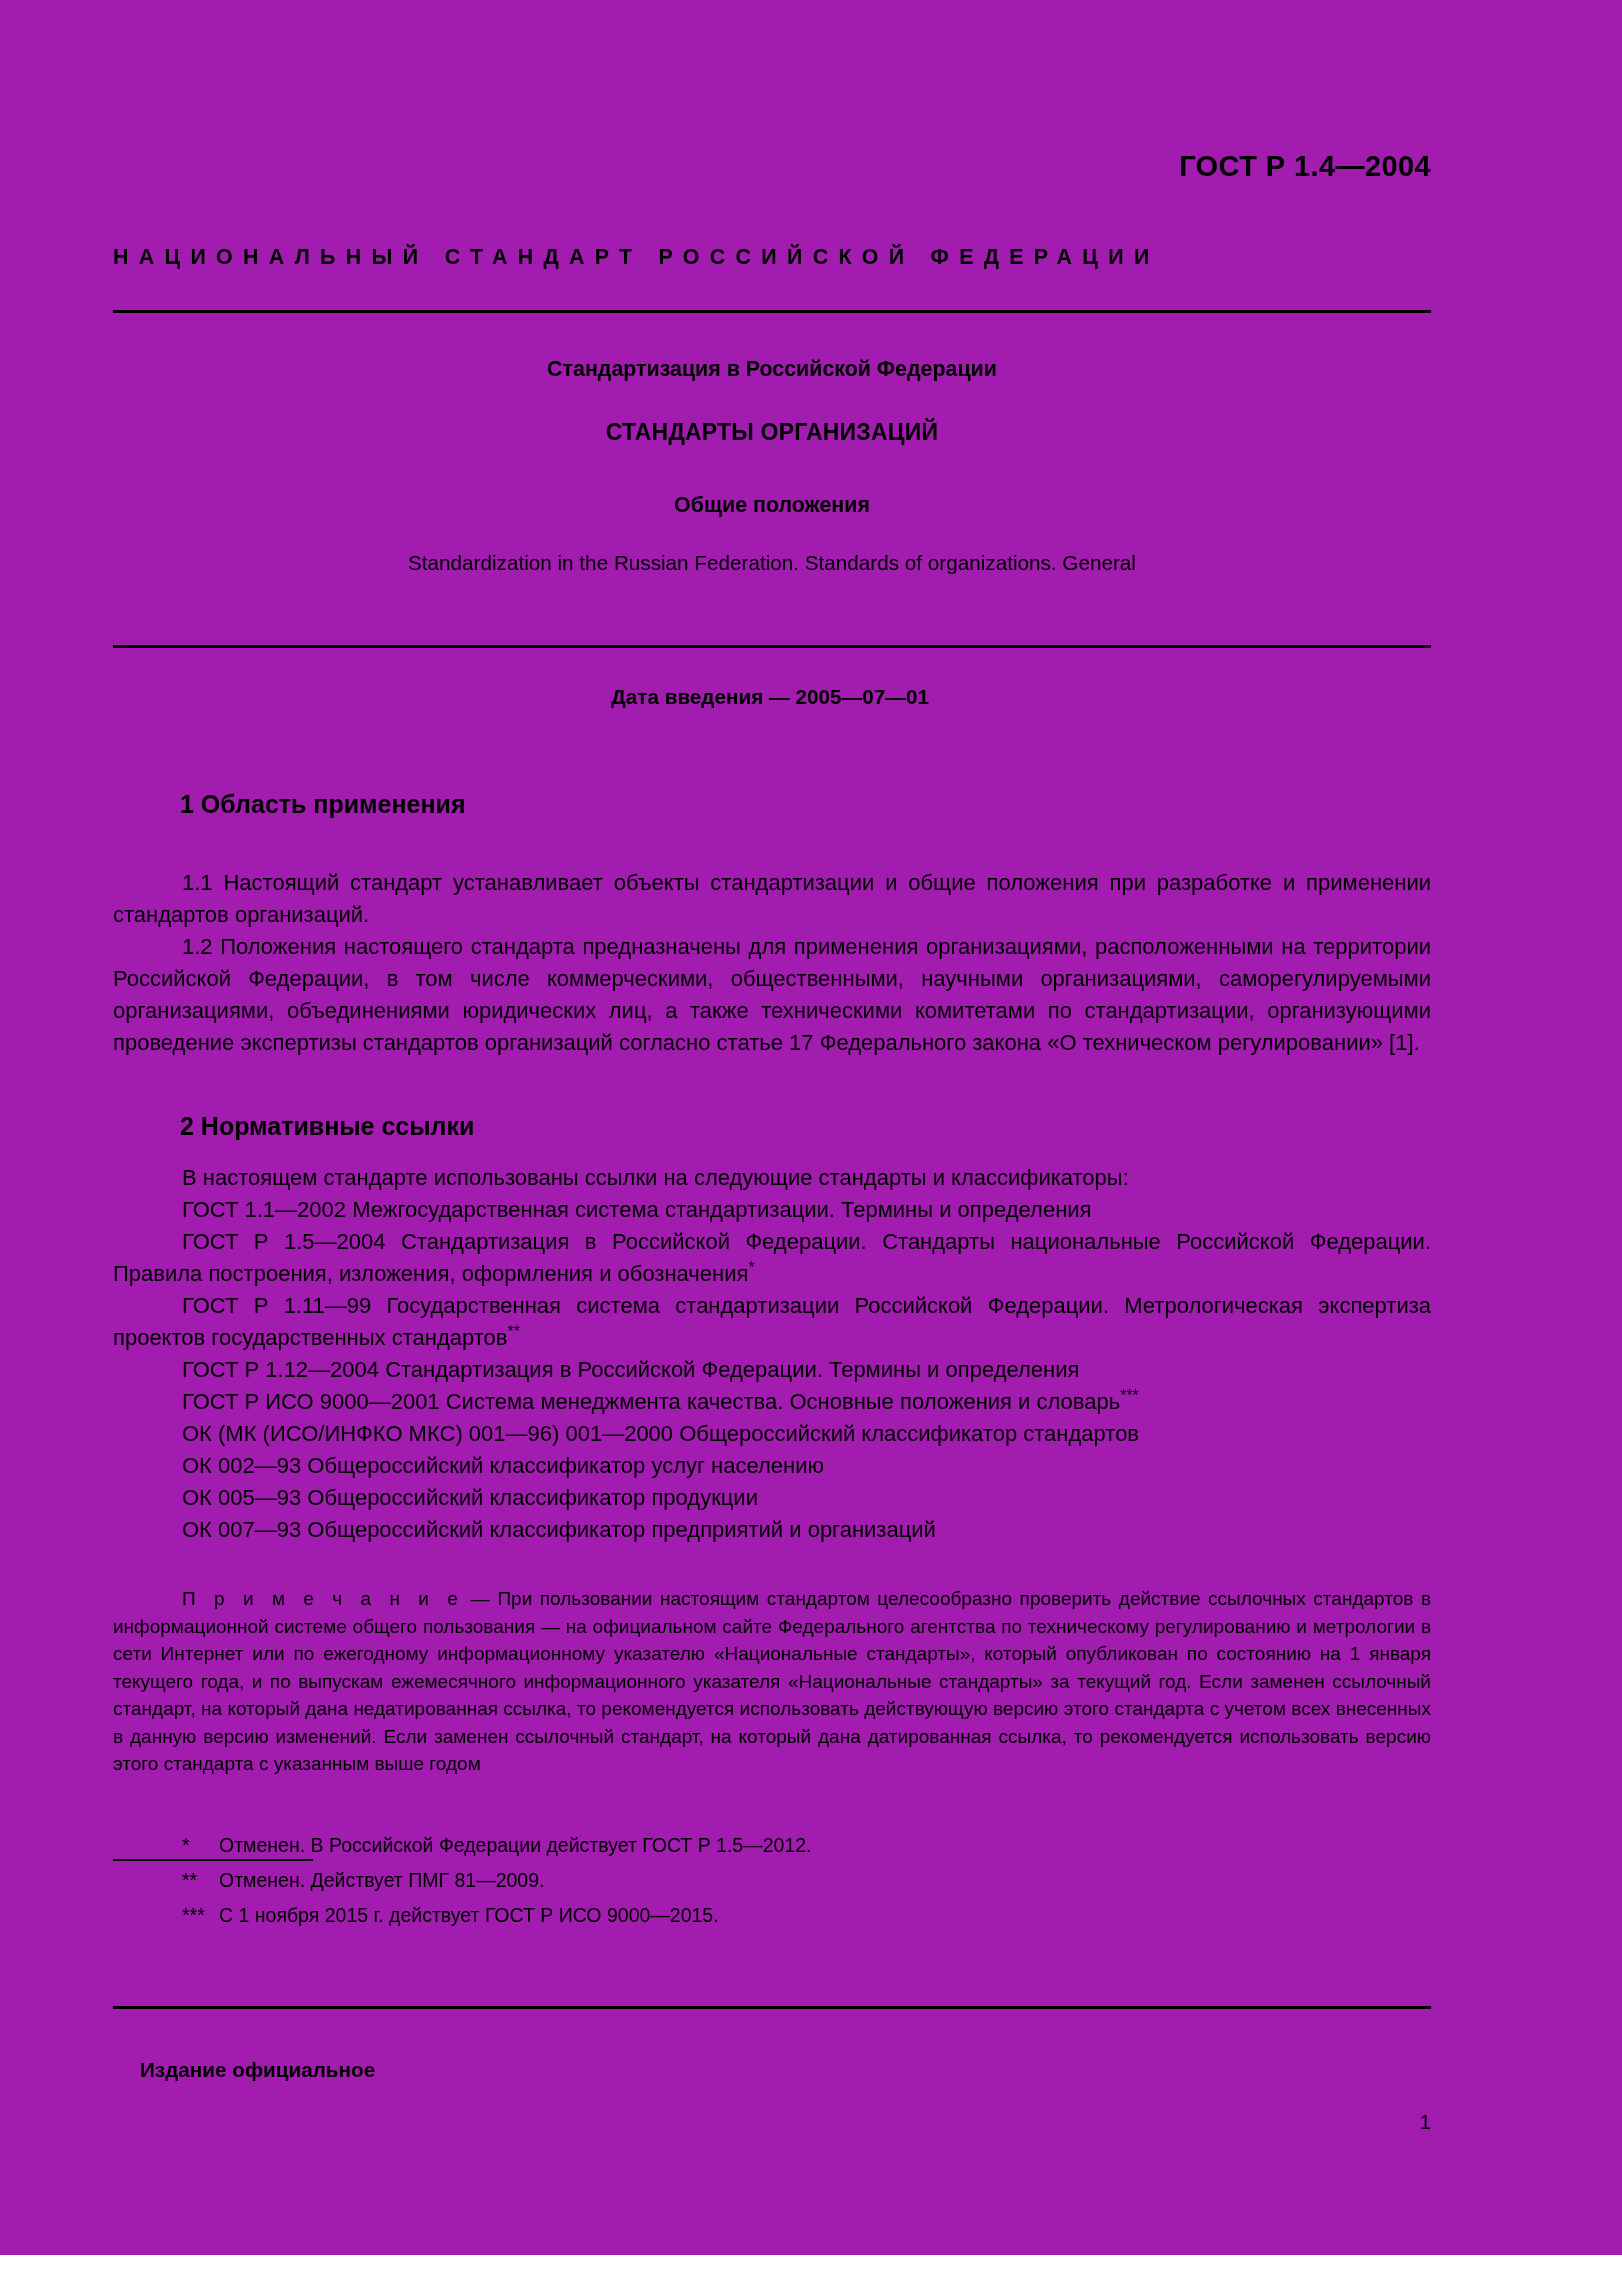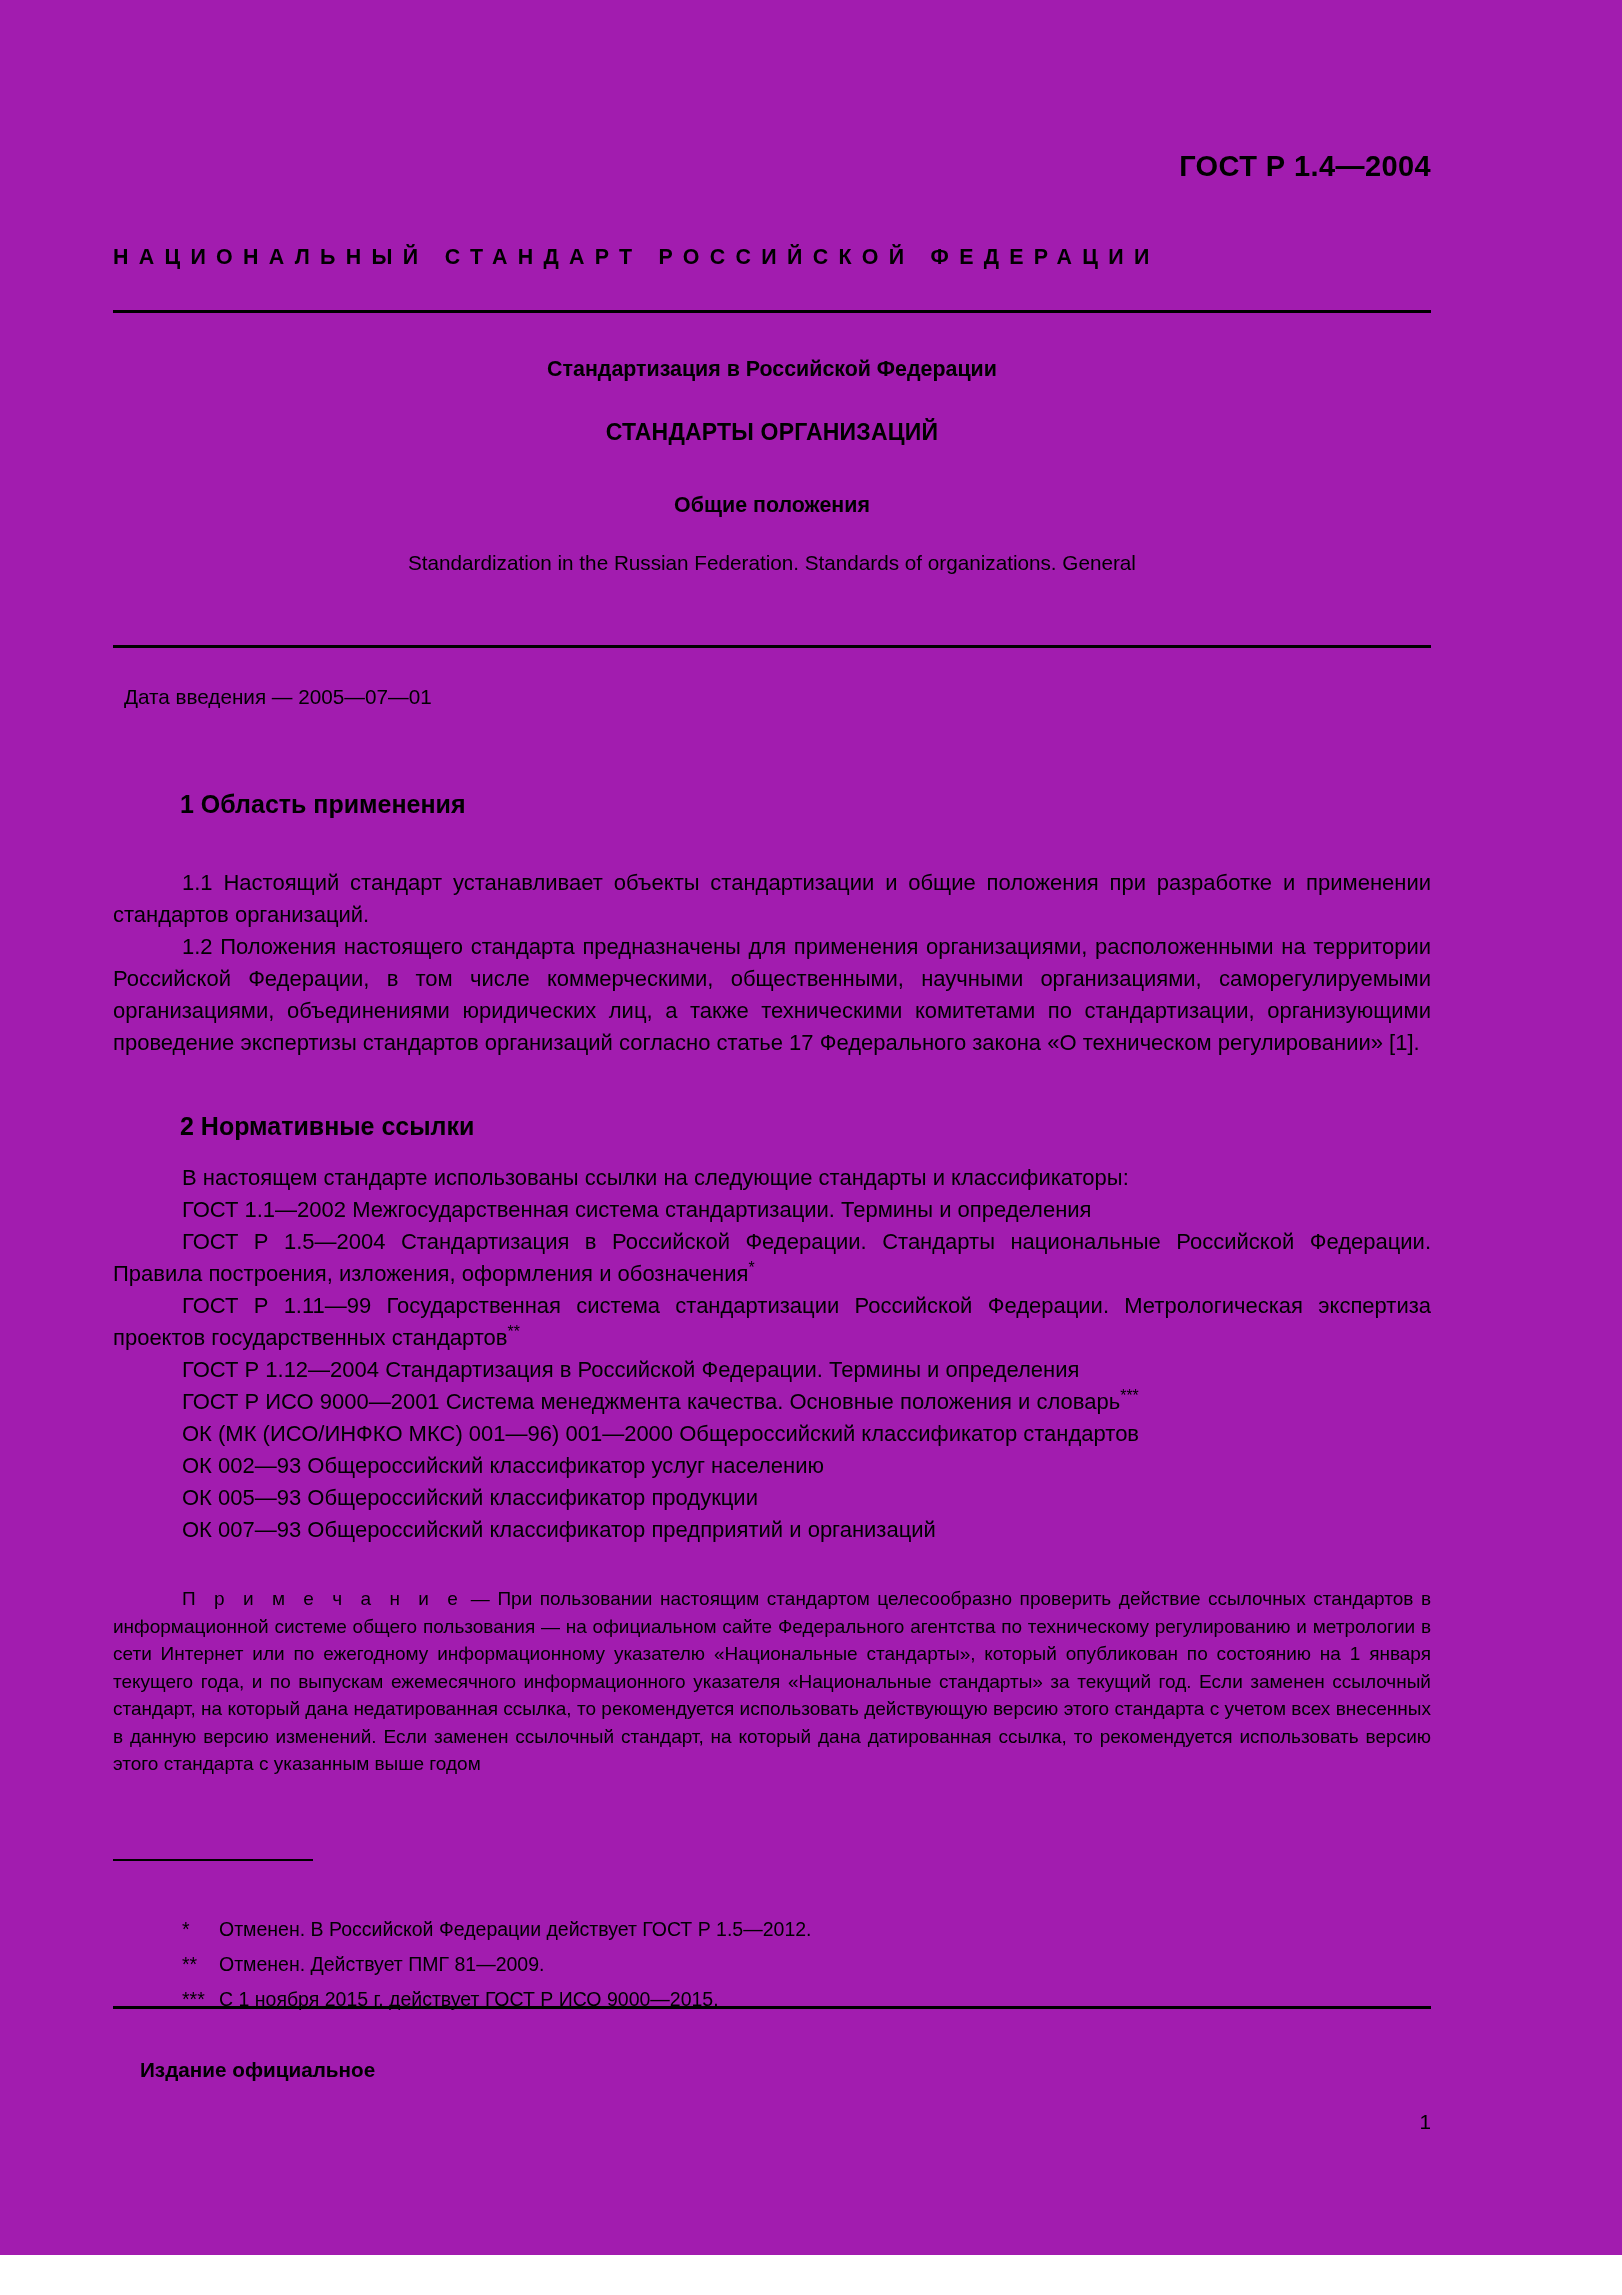--- a/index.html
+++ b/index.html
@@ -60,25 +60,25 @@
     text-align: center;
   }
   .title-ru-1 { top: 357px; font-size: 21.4px; font-weight: bold; }
   .title-ru-2 { top: 419px; font-size: 23px; font-weight: bold; letter-spacing: 0.2px; }
   .title-ru-3 { top: 493px; font-size: 21.4px; font-weight: bold; }
   .title-en   { top: 551px; font-size: 20.7px; font-weight: normal; }
 
   .intro-date {
     position: absolute;
     top: 685px;
-    left: 124px;
-    width: 1318px;
-    text-align: left;
+    left: 111px;
+    width: 1318px;
+    text-align: center;
     font-size: 20.7px;
-    font-weight: normal;
+    font-weight: bold;
   }
 
   
   .section-heading {
     position: absolute;
     left: 180px;
     font-size: 25px;
     font-weight: bold;
     white-space: nowrap;
   }
@@ -152,21 +152,21 @@
     left: 113px;
     top: 1859px;
     width: 200px;
     height: 0;
     border-top: 2.3px solid #000;
   }
   .footnotes {
     position: absolute;
     left: 113px;
     width: 1318px;
-    top: 1912px;
+    top: 1828px;
     font-size: 19.5px;
     line-height: 35px;
   }
   .footnote {
     display: block;
     padding-left: 69px;
     white-space: nowrap;
   }
   .fn-mark {
     display: inline-block;

